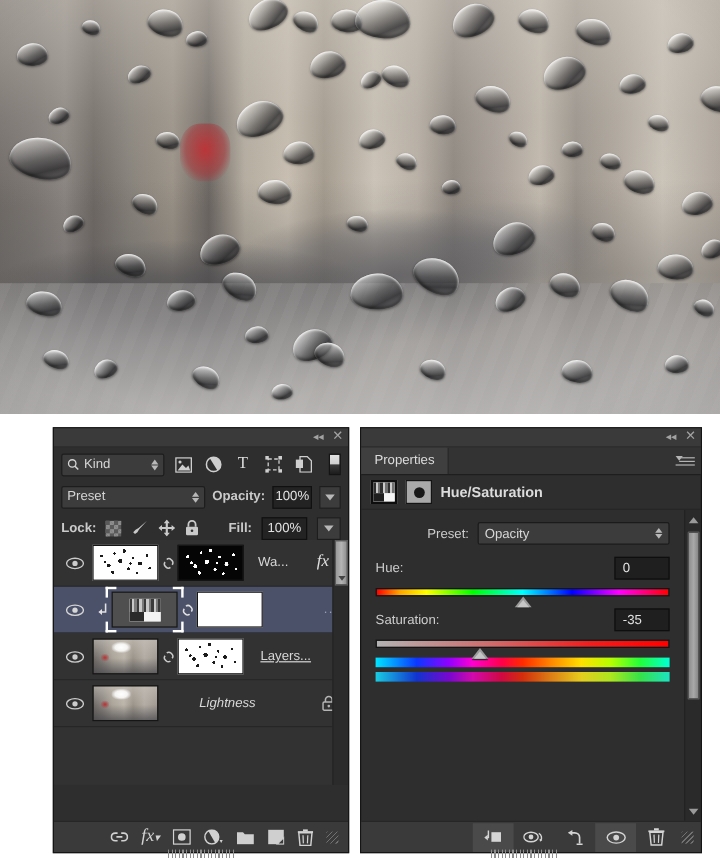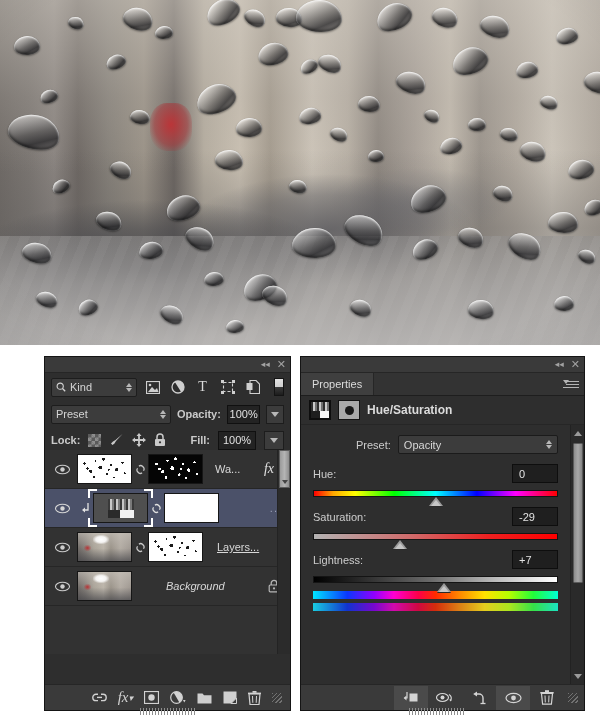--- a/index.html
+++ b/index.html
@@ -604,21 +604,21 @@
       <div class="layer-row">
         <span class="eye-cell">
           <svg width="15" height="11" viewBox="0 0 15 11">
               <ellipse cx="7.5" cy="5.5" rx="7" ry="4.3" fill="none" stroke="#cccccc" stroke-width="1.1"></ellipse>
               <circle cx="7.5" cy="5.5" r="2.2" fill="#cccccc"></circle>
             </svg>
         </span>
         <span class="thumb photo">
             <i class="redspot"></i>
           </span>
-        <span class="lname italic" style="padding-left:34px;">Background</span>
+        <span class="lname italic" style="padding-left:34px;">Lightness</span>
         <span class="lock-ic">
           <svg width="12" height="14" viewBox="0 0 12 14">
               <path d="M3.2 6 V4.2 a2.8 2.8 0 0 1 5.6 0 V6" fill="none" stroke="#b5b5b5" stroke-width="1.3"></path>
               <rect x="1.2" y="6" width="9.6" height="6.8" rx="1" fill="none" stroke="#b5b5b5" stroke-width="1.2"></rect>
               <circle cx="6" cy="9.4" r="1.1" fill="#b5b5b5"></circle>
             </svg>
         </span>
       </div>
     </div>
 
@@ -724,36 +724,27 @@
           <span class="val-box">0</span>
         </div>
         <div class="track hue">
           <span class="knob" id="knob-hue" style="left: 50%;"></span>
         </div>
       </div>
 
       <div class="slider-block">
         <div class="slider-head">
           <span class="p-label">Saturation:</span>
-          <span class="val-box">-29</span>
+          <span class="val-box">-35</span>
         </div>
         <div class="track sat">
           <span class="knob" id="knob-sat" style="left: 35.5%;"></span>
         </div>
       </div>
 
-      <div class="slider-block">
-        <div class="slider-head">
-          <span class="p-label">Lightness:</span>
-          <span class="val-box">+7</span>
-        </div>
-        <div class="track light">
-          <span class="knob" id="knob-light" style="left: 53.5%;"></span>
-        </div>
-      </div>
 
 
       <div class="spectrum"></div>
       <div class="spectrum second"></div>
     </div>
 
     <div id="props-scroll">
       <span class="sb-arrow up"></span>
       <div id="props-thumb"></div>
       <span class="sb-arrow dn"></span>

